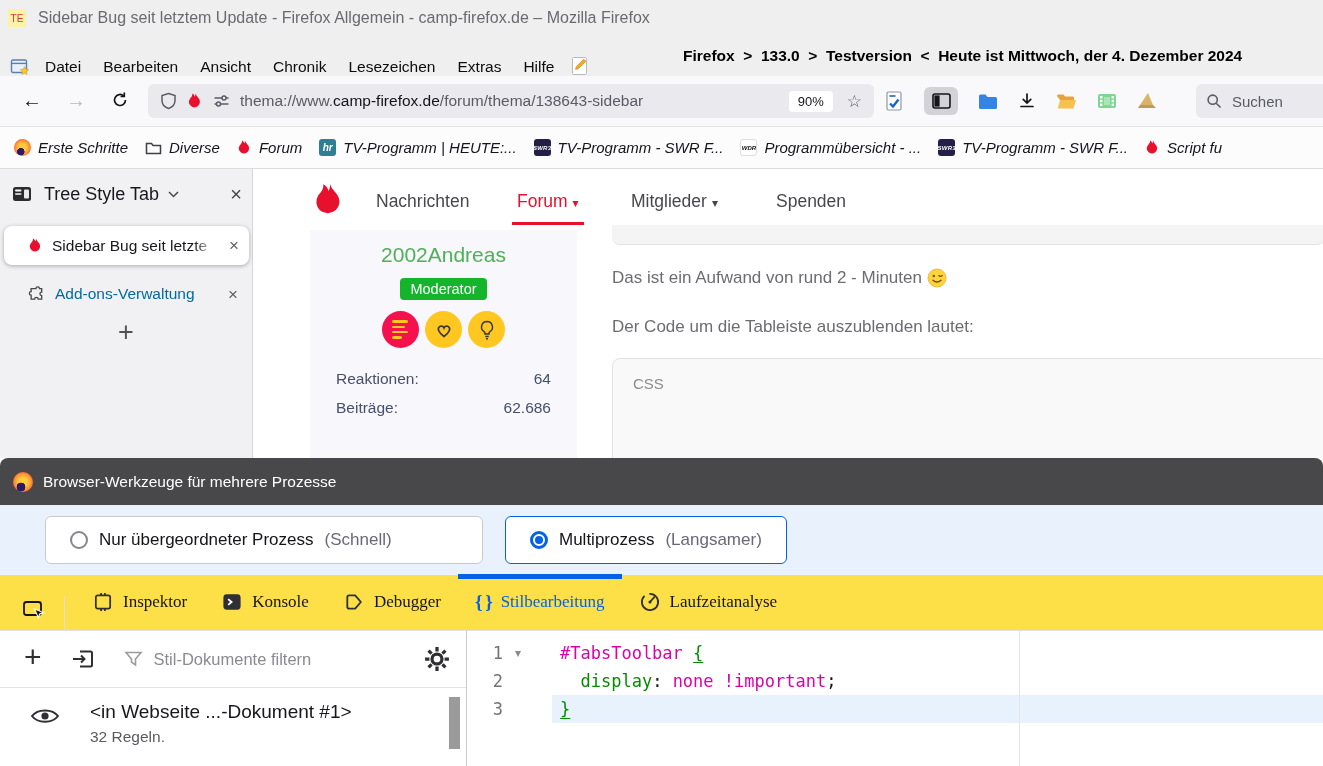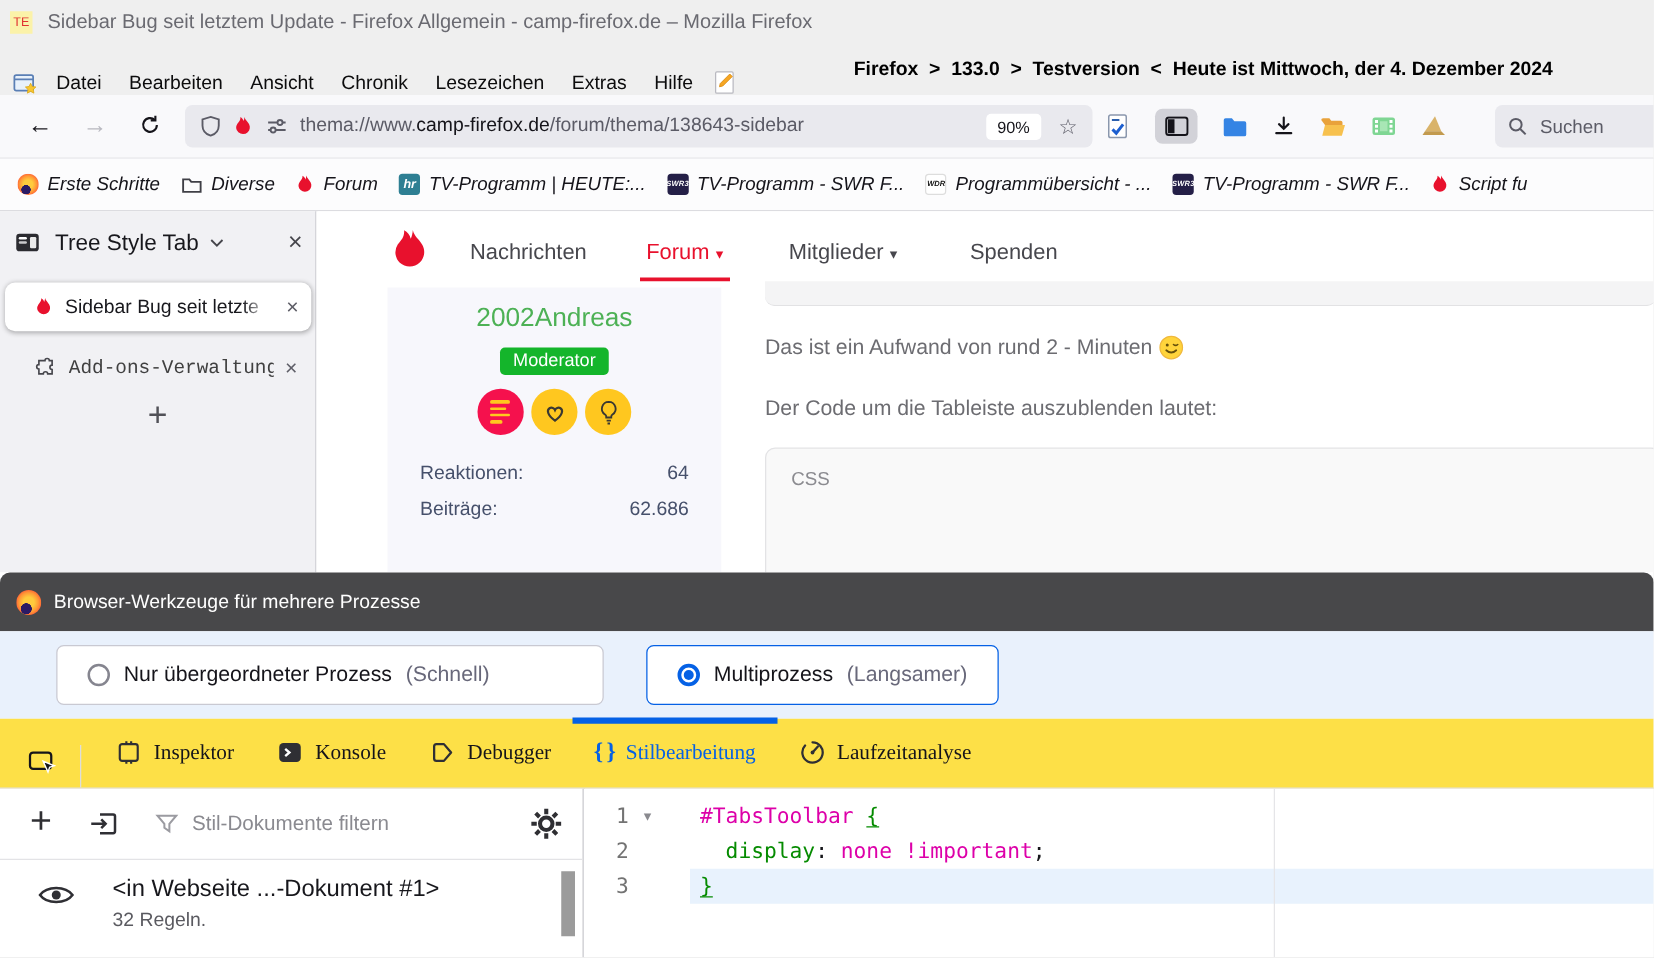--- a/index.html
+++ b/index.html
@@ -60,21 +60,21 @@
   .tst-header{position:absolute;left:12px;right:10px;top:12px;height:26px;display:flex;align-items:center;}
   .tst-title{margin-left:12px;font-size:18px;color:#17171c;white-space:nowrap;}
   .tst-chevron{margin-left:9px;}
   .tst-close{margin-left:auto;font-size:20px;color:#46464c;line-height:1;}
   .tst-tab-active{position:absolute;left:4px;right:3px;top:57px;height:39px;background:#fff;border-radius:8px;
                   box-shadow:0 1px 4px rgba(0,0,0,.3);display:flex;align-items:center;padding:0 10px 0 24px;box-sizing:border-box;gap:9px;}
   .tab-label{flex:1;min-width:0;overflow:hidden;white-space:nowrap;font-size:15.5px;color:#17171c;position:relative;}
   .tab-fade{position:absolute;right:0;top:0;bottom:0;width:26px;background:linear-gradient(to right,rgba(255,255,255,0),#fff 85%);}
   .tab-close{font-size:17px;color:#5f5f68;line-height:1;flex:none;}
   .tst-tab{position:absolute;left:0;right:0;top:110px;height:30px;display:flex;align-items:center;padding:0 14px 0 28px;box-sizing:border-box;gap:9px;}
-  .tst-tab .tab-label{color:#404040;font-family:Liberation Mono, monospace;}
+  .tst-tab .tab-label{color:#0369a1;}
   .tst-plus{position:absolute;left:0;right:0;top:148px;text-align:center;font-size:27px;color:#515157;}
 
   
   .page{position:absolute;left:254px;right:0;top:0;height:289px;background:#fff;overflow:hidden;}
   .forum-logo{position:absolute;left:58px;top:12px;}
   .f-nav{position:absolute;top:22px;font-size:17.5px;color:#47474d;display:flex;align-items:center;gap:5px;white-space:nowrap;}
   .f-nav .caret{font-size:12px;position:relative;top:1px;}
   .f-nav.active{color:#e8112d;border-bottom:3px solid #e8112d;padding:0 5px 10px 5px;}
   .f-nav.active .caret{color:#e8112d;}
   .band{position:absolute;left:358px;right:-2px;top:56px;height:19px;background:#f4f4f5;border-bottom:1px solid #e2e2e4;border-radius:0 0 8px 8px;}
@@ -103,21 +103,21 @@
   .toolbox{left:0;top:458px;width:1323px;height:308px;background:#fff;}
   .tb-title{position:absolute;left:0;top:0;width:100%;height:47px;background:#48484a;border-radius:8px 8px 0 0;
             display:flex;align-items:center;padding-left:13px;box-sizing:border-box;gap:10px;}
   .tb-title .txt{color:#fff;font-size:15.5px;}
   .tb-logo{width:20px;height:20px;}
   .tb-modes{position:absolute;left:0;top:47px;width:100%;height:70px;background:#e9f1fc;display:flex;align-items:center;box-sizing:border-box;}
   .mode-label{margin-left:32px;font-size:17px;color:#15141a;white-space:nowrap;}
   .mode-box{height:48px;border-radius:6px;background:#fff;border:1px solid #c9c9d2;display:flex;align-items:center;
             padding:0 24px;box-sizing:border-box;gap:11px;white-space:nowrap;}
   .mode-box.first{margin-left:45px;width:438px;}
-  .mode-box.selected{margin-left:34px;border:1px solid #0561e5;}
+  .mode-box.selected{margin-left:22px;border:1px solid #0561e5;}
   .radio{width:18px;height:18px;border-radius:50%;border:2px solid #85858f;box-sizing:border-box;background:#fff;flex:none;}
   .radio.on{border:3px solid #0561e5;display:flex;align-items:center;justify-content:center;}
   .radio.on::after{content:"";width:8px;height:8px;border-radius:50%;background:#0561e5;}
   .mode-box .lbl{font-size:17px;color:#15141a;}
   .mode-box .hint{font-size:17px;color:#68687a;}
 
   .tb-tabs{position:absolute;left:0;top:117px;width:100%;height:56px;background:#fde047;border-bottom:1px solid #e0e0e4;
            display:flex;align-items:flex-end;padding-left:14px;box-sizing:border-box;font-family:Liberation Serif, serif;}
   .picker-btn{width:40px;height:40px;display:flex;align-items:center;justify-content:center;flex:none;}
   .tb-sep{width:1px;height:34px;background:#ddd;margin:0 10px;flex:none;}

